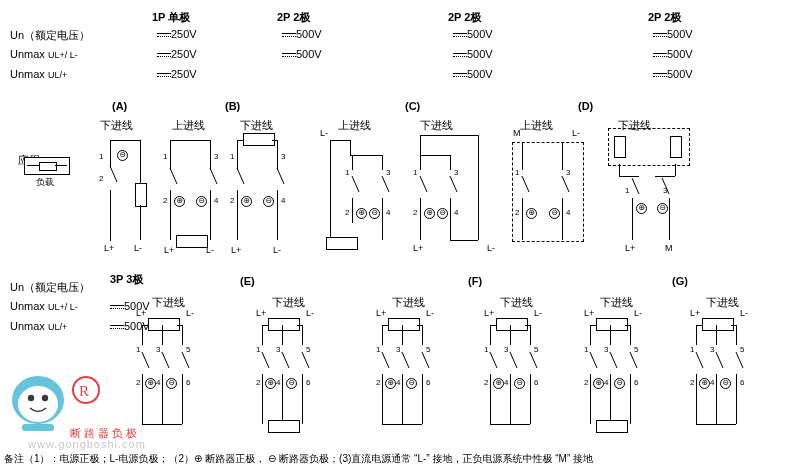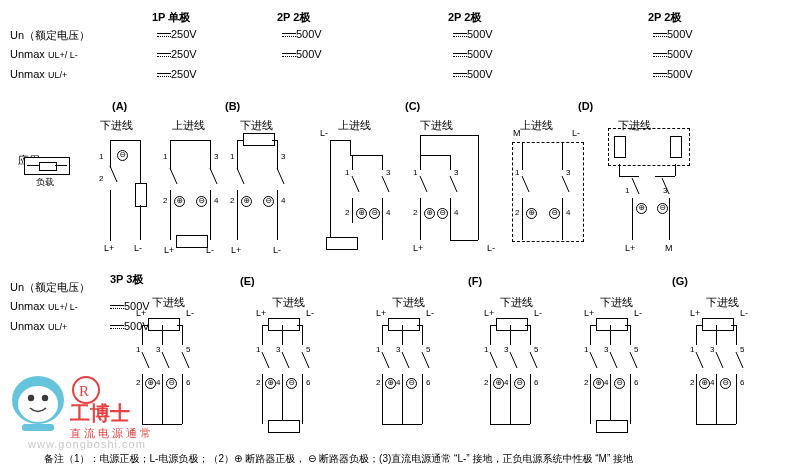--- a/index.html
+++ b/index.html
@@ -25,21 +25,21 @@
   .wh{height:1px;}
   .wv{width:1px;}
   .box{position:absolute;border:1px solid #000;background:#fff;}
   .termbox{position:absolute;border:1px solid #000;background:#fff;height:11px;}
   .circ{position:absolute;width:9px;height:9px;border:1px solid #000;border-radius:50%;background:#fff;
         font-size:8px;line-height:8px;text-align:center;}
   .load{position:absolute;width:10px;height:22px;border:1px solid #000;background:#fff;}
   .dash{position:absolute;border:1px dashed #000;}
   .group-title{position:absolute;font-weight:bold;font-size:11px;white-space:nowrap;}
   .wm{position:absolute;opacity:.85;}
-  .footer{position:absolute;left:4px;bottom:2px;font-size:10px;white-space:nowrap;margin-left:40px;}
+  .footer{position:absolute;left:4px;bottom:2px;font-size:10px;white-space:nowrap;}
   .applybox{position:absolute;border:1px solid #000;width:44px;height:16px;background:#fff;}
   .applybox .inner{position:absolute;left:14px;top:4px;width:16px;height:7px;border:1px solid #000;}
   .applybox .l1{position:absolute;left:2px;top:7px;width:12px;height:1px;background:#000;}
   .applybox .l2{position:absolute;left:30px;top:7px;width:12px;height:1px;background:#000;}
 </style>
 </head>
 <body>
 
 <div>
 
@@ -477,18 +477,17 @@
   <svg width="150" height="70">
     <ellipse cx="30" cy="30" rx="26" ry="24" fill="#4bb9d6"></ellipse>
     <ellipse cx="30" cy="34" rx="20" ry="18" fill="#ffffff"></ellipse>
     <circle cx="23" cy="28" r="3.2" fill="#1a1a1a"></circle>
     <circle cx="37" cy="28" r="3.2" fill="#1a1a1a"></circle>
     <path d="M22 38 q8 7 16 0" stroke="#1a1a1a" stroke-width="1.6" fill="none"></path>
     <rect x="14" y="54" width="32" height="7" rx="3" fill="#4bb9d6"></rect>
     <circle cx="78" cy="20" r="13" fill="none" stroke="#e02020" stroke-width="2"></circle>
     <text x="71" y="26" font-family="Liberation Serif, serif" font-size="15" fill="#e02020">R</text>
   </svg>
-  <div style="position:absolute;left:62px;top:30px;font-size:20px;font-weight:bold;color:#e02020;font-family:'Liberation Serif',serif;">工博士</div>
-  <div style="position:absolute;left:62px;top:56px;font-size:11px;color:#e02020;letter-spacing:3px;">直流电源通常</div>
+  <div style="position:absolute;left:62px;top:56px;font-size:11px;color:#e02020;letter-spacing:3px;">断路器负极</div>
 </div>
 <div style="position:absolute;left:28px;top:438px;font-size:11px;color:#c8c8c8;letter-spacing:1px;">www.gongboshi.com</div>
 
 <div class="footer">备注（1）：电源正极；L-电源负极；（2）⊕ 断路器正极， ⊖  断路器负极；(3)直流电源通常 “L-” 接地，正负电源系统中性极 “M” 接地</div>
 
 </body></html>

